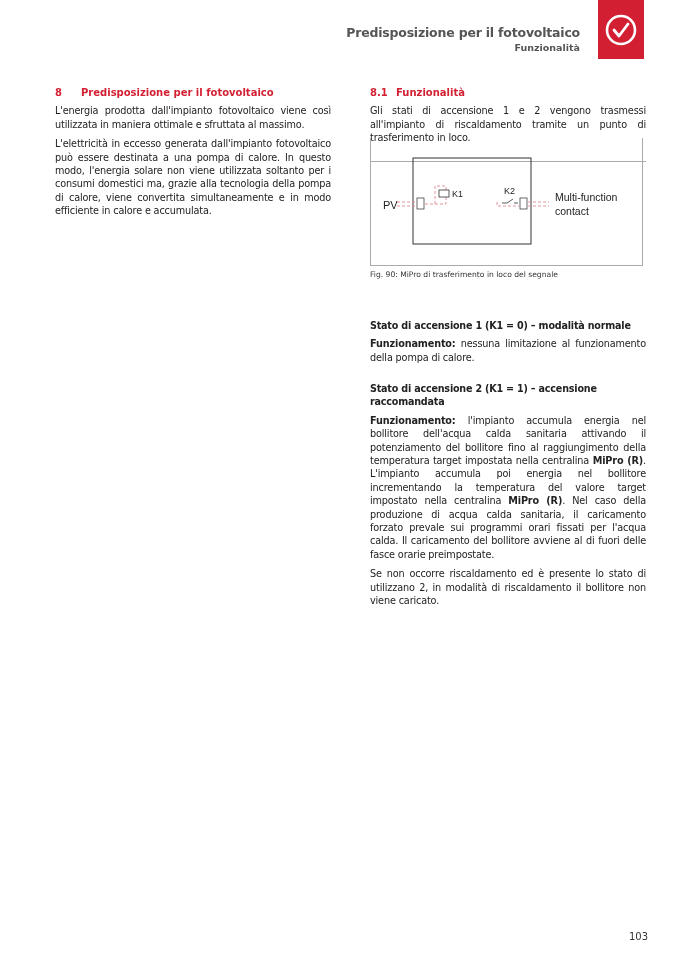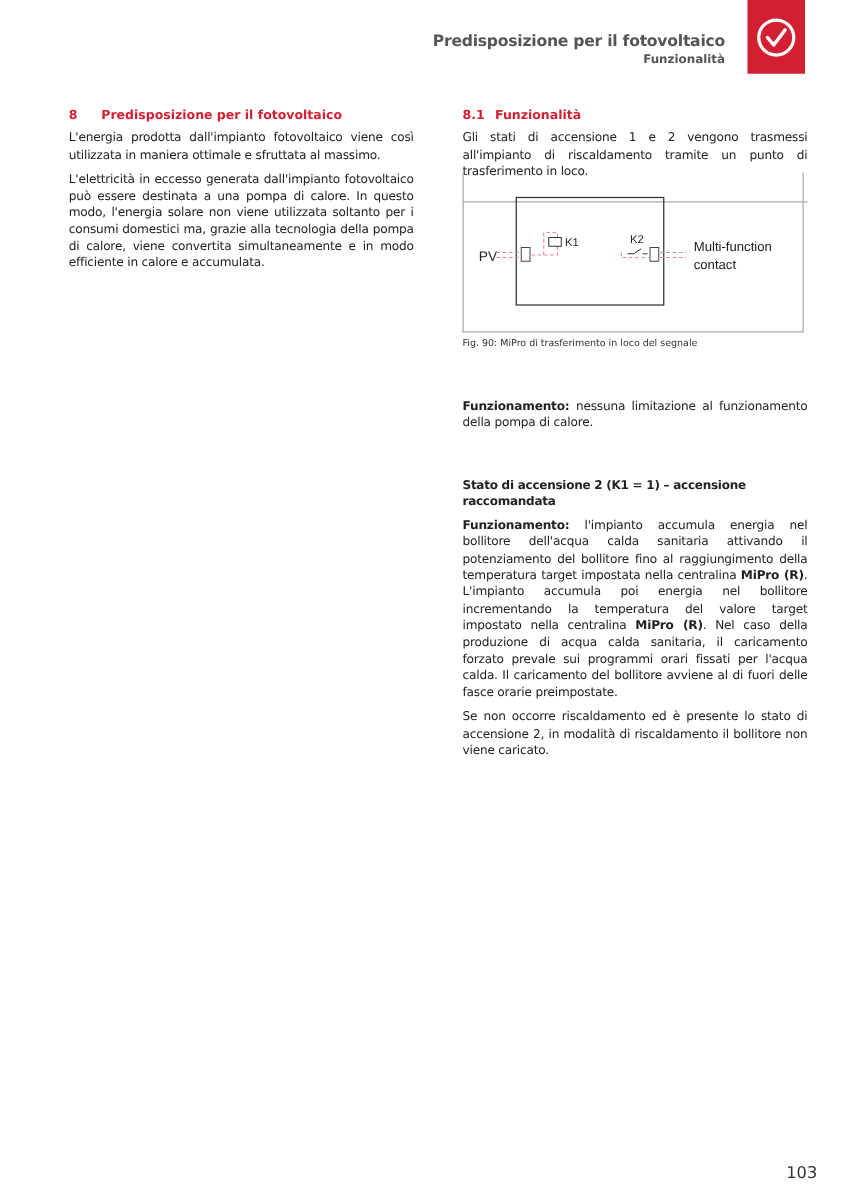--- a/index.html
+++ b/index.html
@@ -27,21 +27,21 @@
   .h-sub .num { width: 26px; }
   p { margin: 0 0 6px 0; text-align: justify; letter-spacing: -0.15px; }
   .rule { border-top: 1px solid #aaa; margin: 6px 0 0 0; }
   .figure {
     position: absolute; left: 370px; top: 138px; width: 273px; height: 128px;
     border: 1px solid #aaa; border-top: none; box-sizing: border-box;
   }
   .fig-caption { position: absolute; left: 370px; top: 270px; font-size: 7.6px; color: #333; }
   .state-title { font-weight: bold; font-size: 9.6px; margin: 0 0 5px 0; letter-spacing: -0.2px; }
   .b { font-weight: bold; }
-  .page-num { position: absolute; left: 629px; top: 931px; font-size: 13px; color: #333; }
+  .page-num { position: absolute; left: 629px; top: 931px; font-size: 10px; color: #333; }
   svg text { font-family: "Liberation Sans", sans-serif; }
 </style>
 </head>
 <body>
 
 <div>
   <div class="header-title">Predisposizione per il fotovoltaico</div>
   <div class="header-sub">Funzionalità</div>
   <div class="badge">
     <svg width="34" height="34" viewBox="0 0 34 34">
@@ -93,22 +93,23 @@
       <line x1="157" y1="68" x2="178" y2="68"></line>
     </g>
     <rect x="149" y="60" width="7" height="11" fill="#fff" stroke="#444" stroke-width="0.8"></rect>
     <text x="184" y="63" font-size="10.5" fill="#222">Multi-function</text>
     <text x="184" y="77" font-size="10.5" fill="#222">contact</text>
   </svg>
 </div>
 <div class="fig-caption">Fig. 90:  MiPro di trasferimento in loco del segnale</div>
 
 <div class="col" style="left:370px; top:319px;">
+  <div class="state-title">Stato di accensione 1 (K1 = 0) – modalità normale</div>
   <p><span class="b">Funzionamento:</span><span> nessuna limitazione al funzionamento della pompa di calore.</span></p>
 </div>
 
 <div class="col" style="left:370px; top:382px;">
   <div class="state-title">Stato di accensione 2 (K1 = 1) – accensione raccomandata</div>
   <p><span class="b">Funzionamento:</span><span> l'impianto accumula energia nel bollitore dell'acqua calda sanitaria attivando il potenziamento del bollitore fino al raggiungimento della temperatura target impostata nella centralina </span><span class="b">MiPro (R)</span><span>. L'impianto accumula poi energia nel bollitore incrementando la temperatura del valore target impostato nella centralina </span><span class="b">MiPro (R)</span><span>. Nel caso della produzione di acqua calda sanitaria, il caricamento forzato prevale sui programmi orari fissati per l'acqua calda. Il caricamento del bollitore avviene al di fuori delle fasce orarie preimpostate.</span></p>
-  <p>Se non occorre riscaldamento ed è presente lo stato di accensione 2, in modalità di riscaldamento il bollitore non viene caricato.</p>
+  <p>Se non occorre riscaldamento ed è presente lo stato di utilizzano 2, in modalità di riscaldamento il bollitore non viene caricato.</p>
 </div>
 
 <div class="page-num">103</div>
 
 </body></html>

